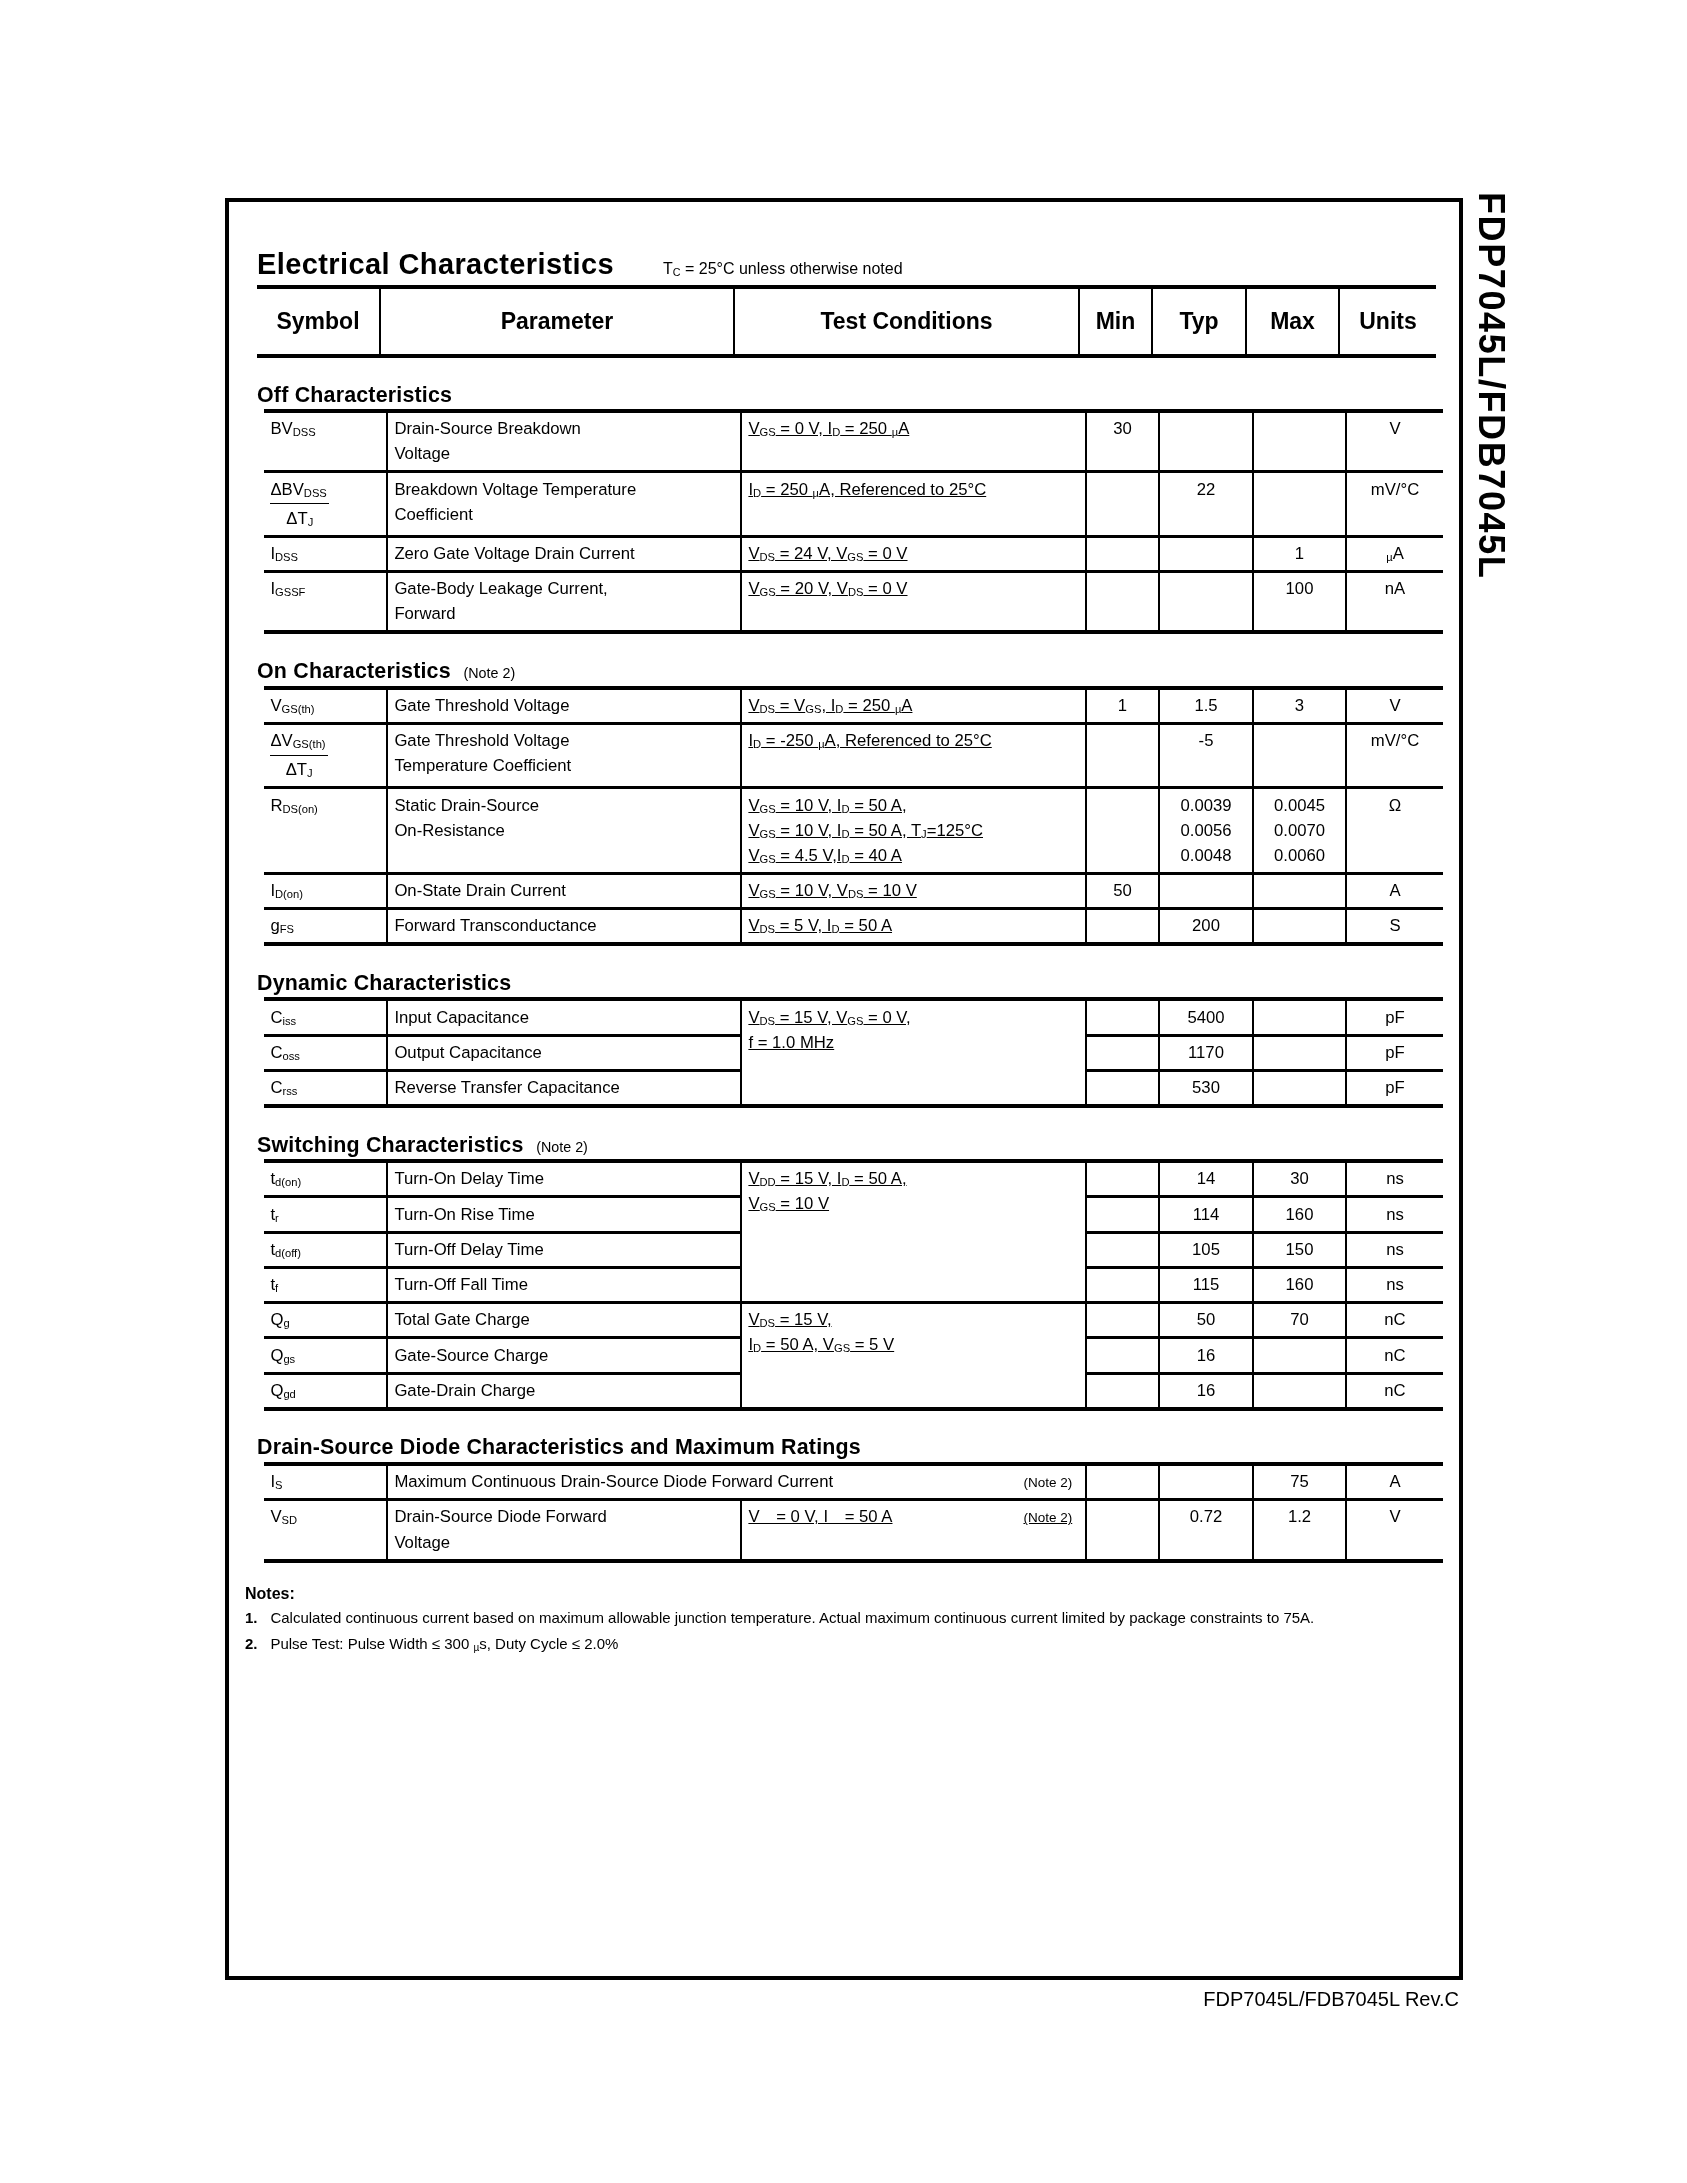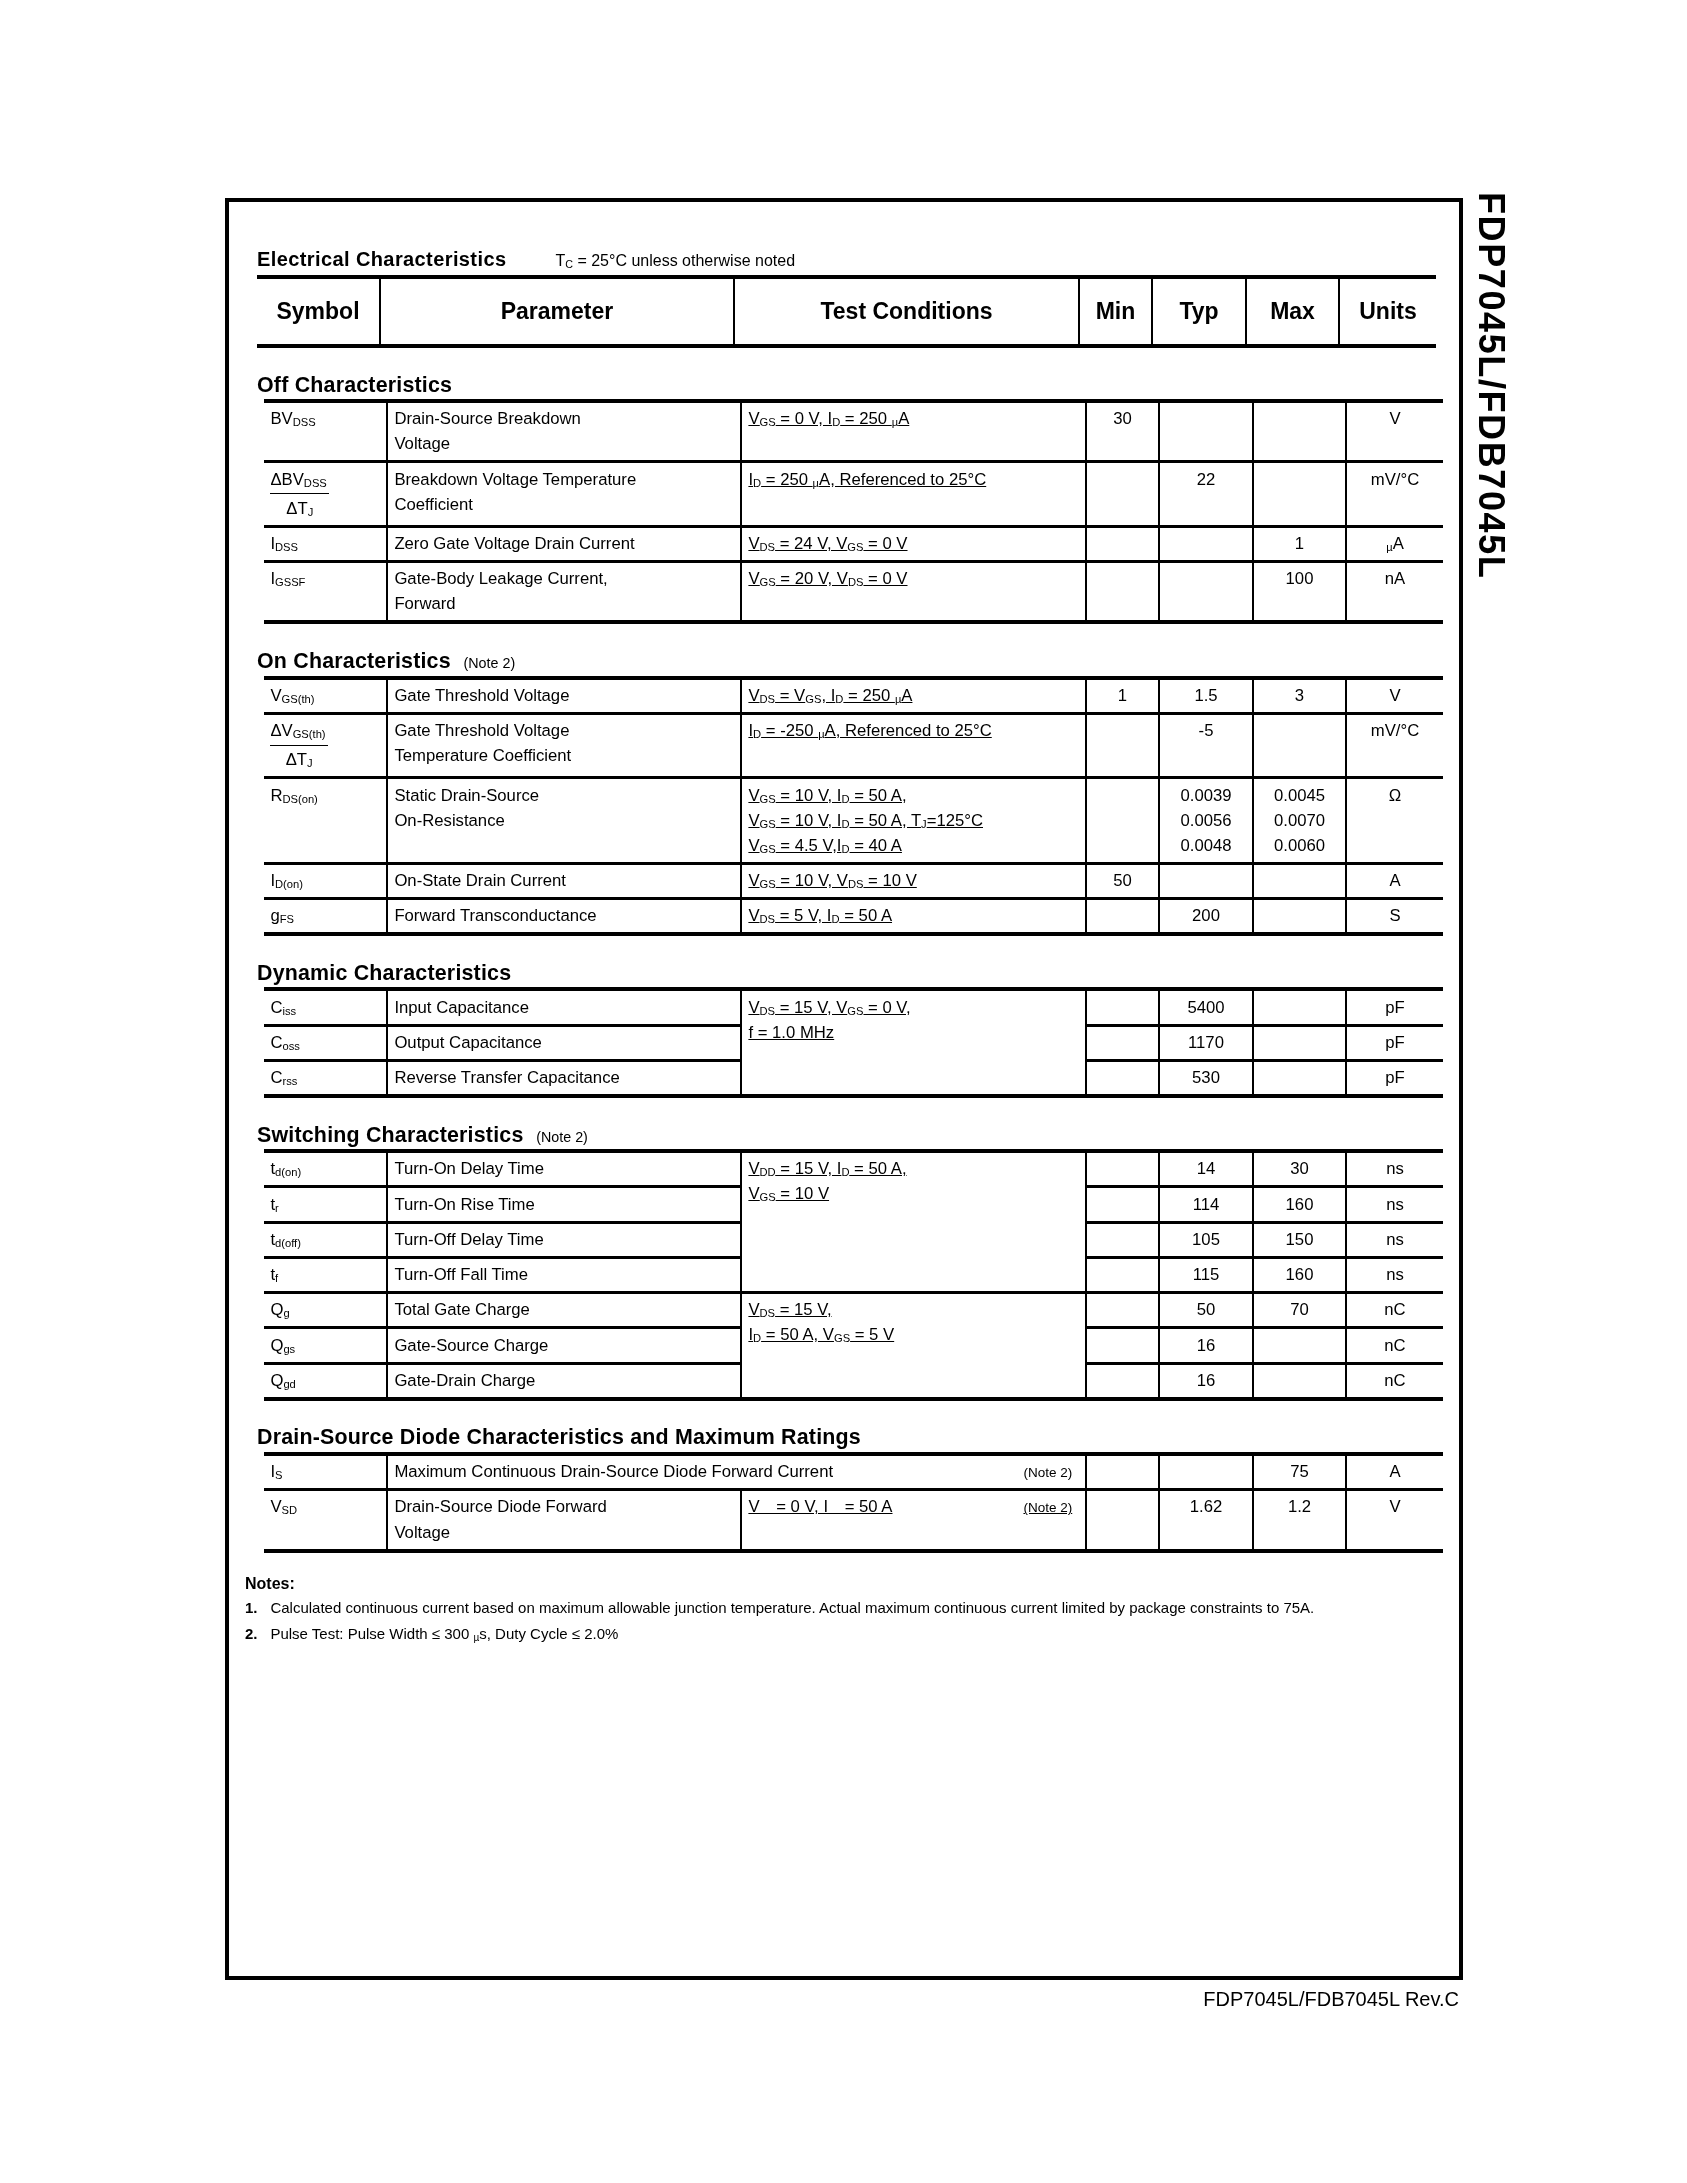--- a/index.html
+++ b/index.html
@@ -17,21 +17,21 @@
   }
   .content{position:absolute;left:28px;top:0;width:1179px;}
 
   
   .title-row{
     display:flex;align-items:baseline;
     margin-top:46px;padding-bottom:4px;
     border-bottom:4.8px solid #000;
   }
   .doc-title{
-    font-size:20px;font-weight:bold;margin:0;letter-spacing:0.4px;
+    font-size:29px;font-weight:bold;margin:0;letter-spacing:0.4px;
   }
   .title-note{font-size:16px;margin-left:49px;}
 
   
   table.spec{border-collapse:collapse;table-layout:fixed;width:1179px;}
   table.spec th,table.spec td{box-sizing:border-box;}
   .hdr{border-bottom:4.8px solid #000;}
   .hdr th{
     font-size:23px;font-weight:bold;height:67px;
     text-align:center;vertical-align:middle;padding:0;
@@ -390,21 +390,21 @@
               <tr>
                 <td class="c-sym">V<sub>SD</sub></td>
                 <td class="c-par vline">Drain-Source Diode Forward<br>Voltage</td>
                 <td class="c-cond vline">
                   <div class="flexcell">
                     <span class="grow">V  = 0 V, I  = 50 A</span>
                     <span class="cell-note">(Note 2)</span>
                   </div>
                 </td>
                 <td class="c-min vline"></td>
-                <td class="c-typ vline">1.62</td>
+                <td class="c-typ vline">0.72</td>
                 <td class="c-max vline">1.2</td>
                 <td class="c-units vline">V</td>
               </tr>
             </tbody>
           </table>
         </div>
       </div>
 
     <div class="notes">
       <div class="notes-title">Notes:</div>

